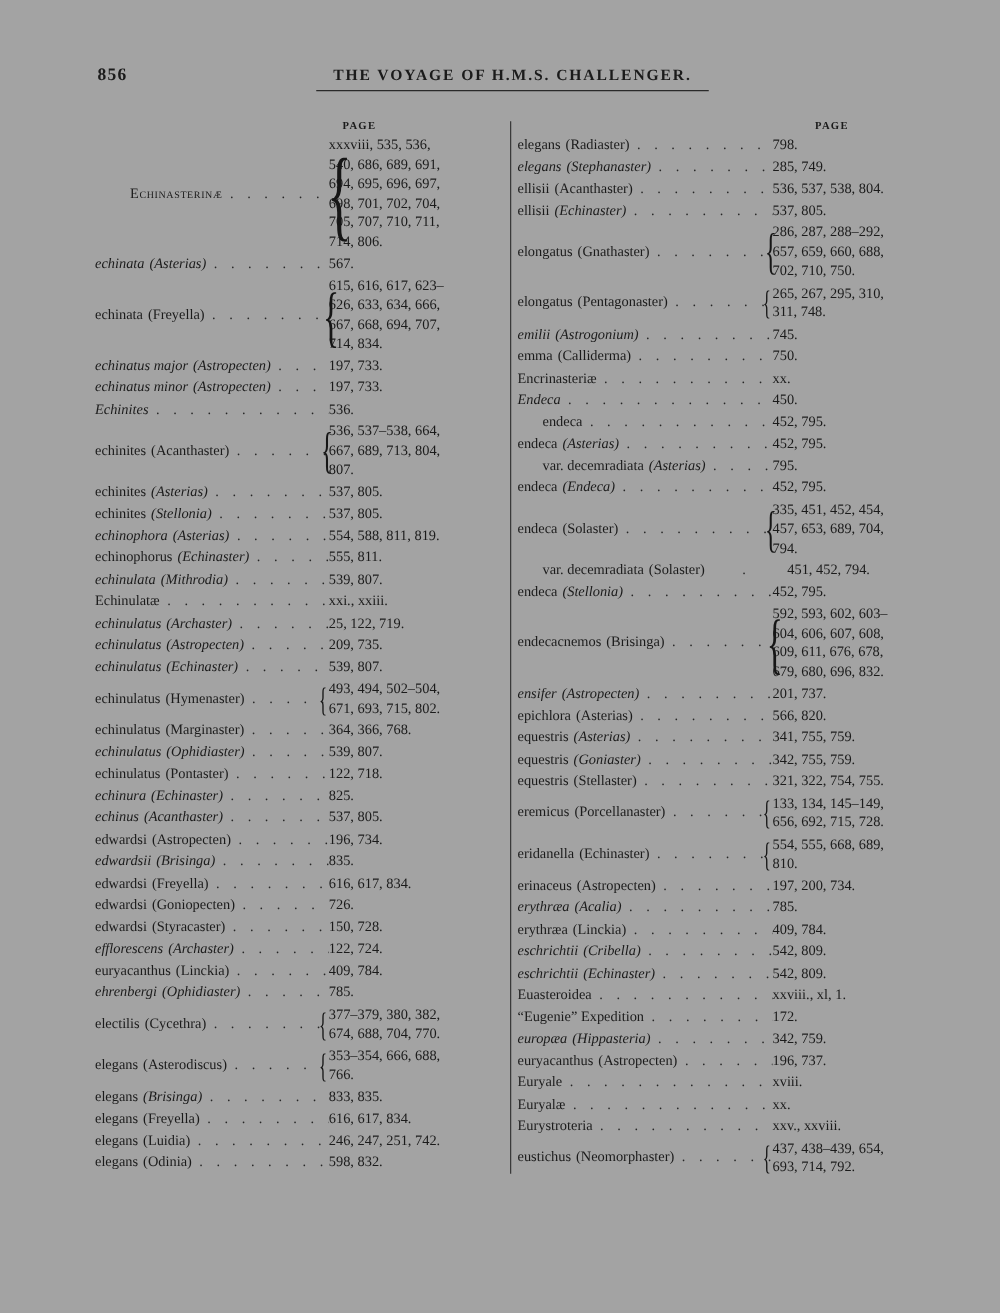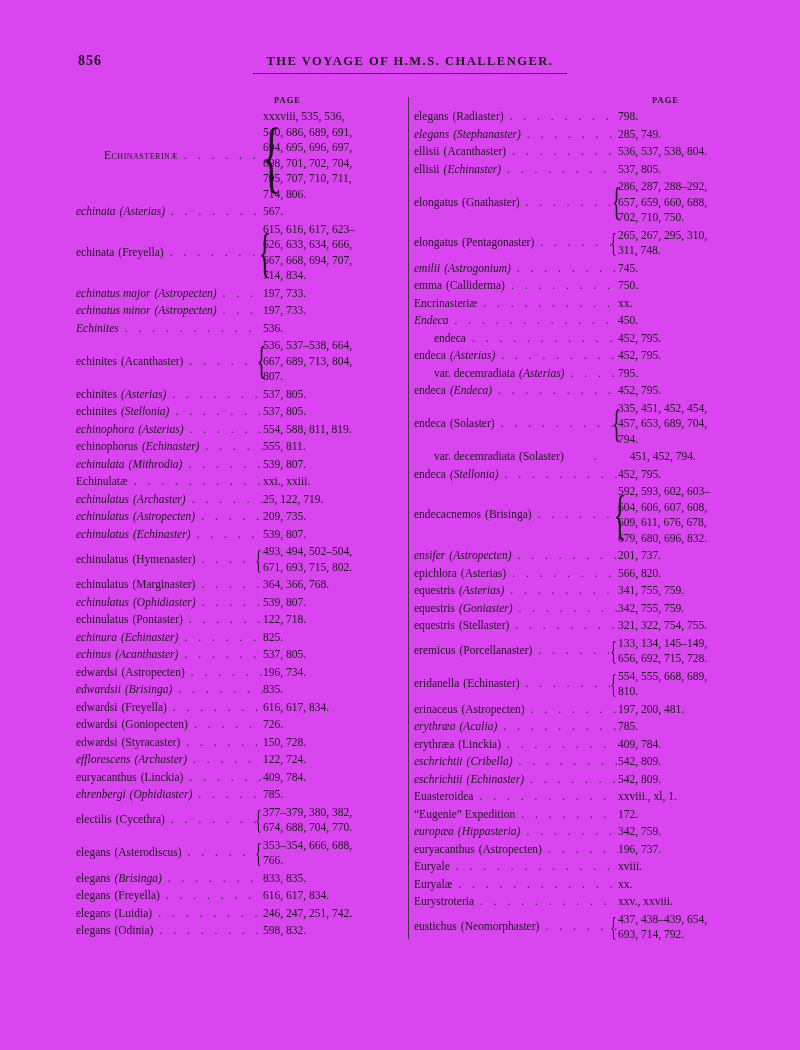--- a/index.html
+++ b/index.html
@@ -1,20 +1,20 @@
 <!DOCTYPE html>
 <html><head>
 <meta charset="utf-8">
 <style>
   html, body { margin: 0; padding: 0; background: #e9e7e2; }
   .page {
     position: relative;
     width: 800px; height: 1050px;
     margin: 0 auto;
-    background: #d946ef;
+    background: #a3a3a3;
     color: #1b1b1b;
     font-family: "Liberation Serif", "DejaVu Serif", serif;
     box-sizing: border-box;
     padding: 30px 56px 20px 76px;
     overflow: hidden;
   }
   .header { position: relative; height: 30px; }
   .pageno {
     position: absolute; left: 2px; top: 2px;
     font-size: 14px; letter-spacing: 1px; font-weight: bold;
@@ -658,21 +658,21 @@
               <span class="pages">554, 555, 668, 689,
 810.</span>
             </span>
           </div>
 
           <div class="entry">
             <span class="label"><span class="name">erinaceus</span><span class="paren">(Astropecten)</span></span>
             <span class="leader">. . . . . . . . . . . . . . . . . . . .</span>
             <span class="pagecol">
 
-              <span class="pages">197, 200, 481.</span>
+              <span class="pages">197, 200, 734.</span>
             </span>
           </div>
 
           <div class="entry">
             <span class="label"><span class="name it">erythræa</span><span class="paren it">(Acalia)</span></span>
             <span class="leader">. . . . . . . . . . . . . . . . . . . .</span>
             <span class="pagecol">
 
               <span class="pages">785.</span>
             </span>

